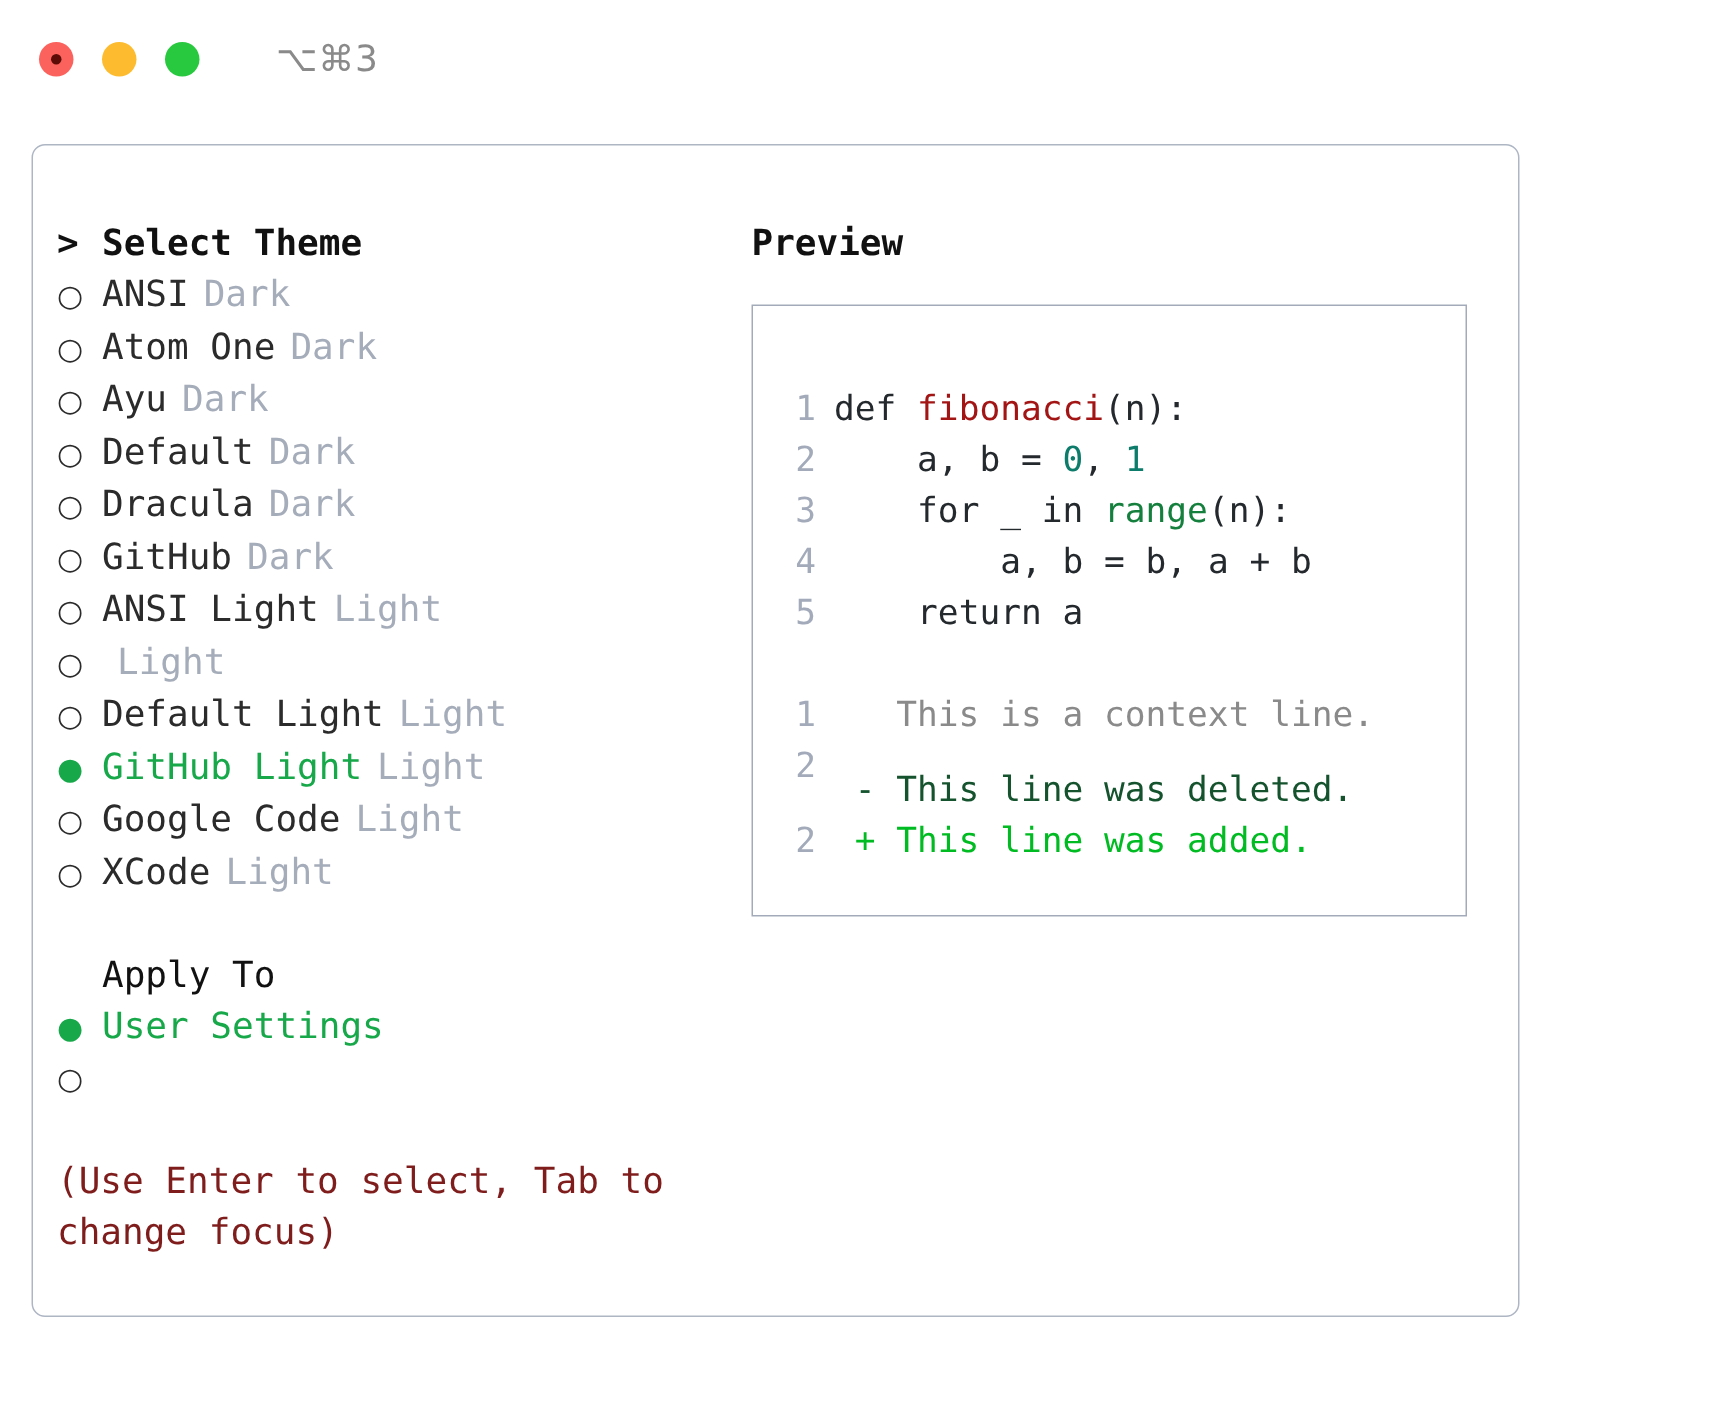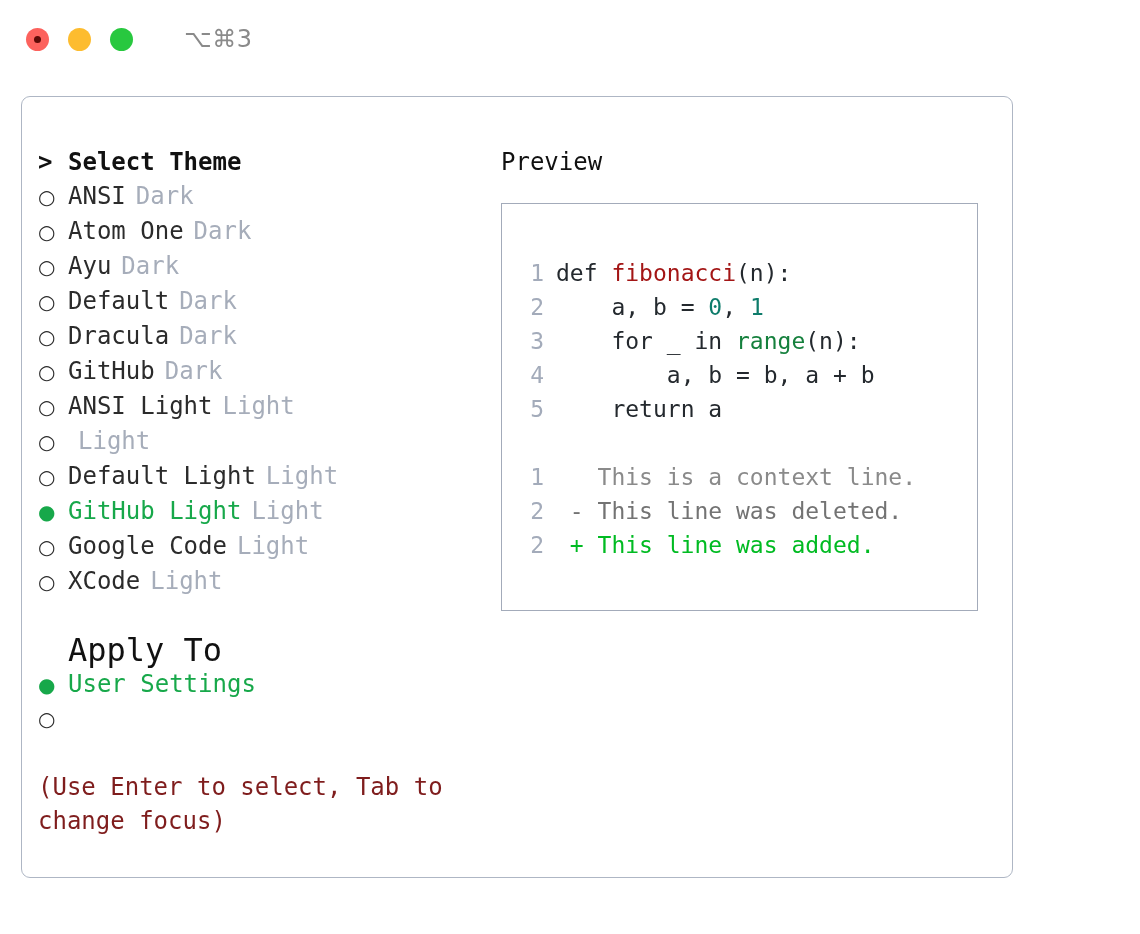--- a/index.html
+++ b/index.html
@@ -135,21 +135,21 @@
   }
   .row.selected .label { color: #17a84a; }
   .row.selected .marker { color: #17a84a; }
 
   .bullet-dot, .bullet-ring {
     font-family: "DejaVu Sans", "Liberation Sans", sans-serif;
     font-size: 20px;
   }
 
   .group-head {
-    font-size: 32px;
+    font-size: 24px;
     line-height: 34px;
     color: #111111;
     display: flex;
     white-space: pre;
     text-align: right;
   }
 
   .spacer-lg { height: 34px; }
 
   .hint {
@@ -159,21 +159,21 @@
     color: #7f1d1d;
     width: 420px;
     white-space: normal;
   }
 
   
   .preview-title {
     font-size: 24px;
     line-height: 34px;
     color: #111111;
-    font-weight: normal;
+    font-weight: bold;
     white-space: pre;
   }
 
   .preview-box {
     margin-top: 24px;
     width: 477px;
     height: 408px;
     border: 1.5px solid #a3abba;
     box-sizing: border-box;
     background: #ffffff;
@@ -196,21 +196,21 @@
     margin-right: 12px;
   }
   .code-gap { height: 34px; }
 
   .tok-func  { color: #a31515; }
   .tok-num   { color: #0e7c6b; }
   .tok-builtin { color: #15803d; margin-top: 16px; }
   .tok-plain { color: #24292e; }
 
   .diff-ctx { color: #8a8a8a; }
-  .diff-del { color: #737373; }
+  .diff-del { color: #14532d; margin-top: 16px; }
   .diff-add { color: #00bb22; }
 </style>
 </head>
 <body>
 
 <div class="window">
 
   <div class="titlebar">
     <div class="lights">
       <span class="light red"></span>

